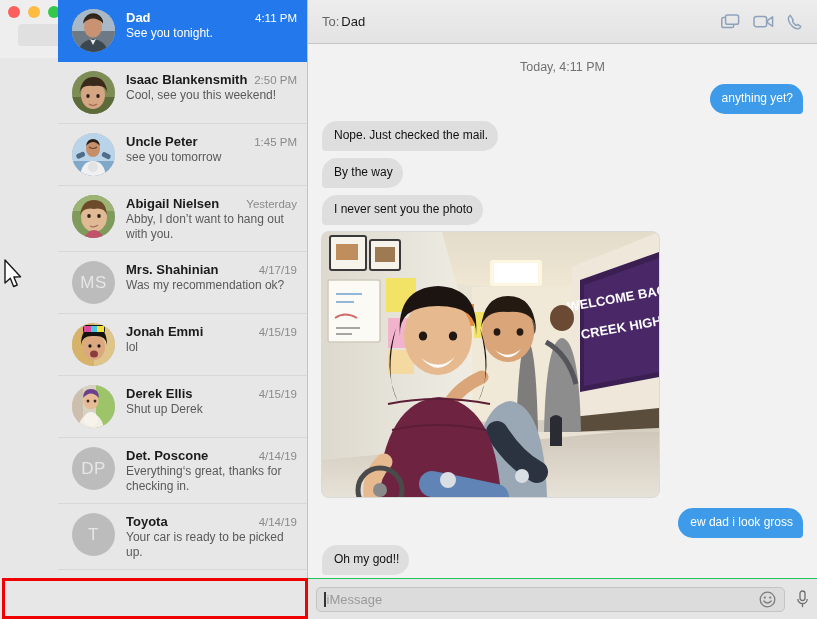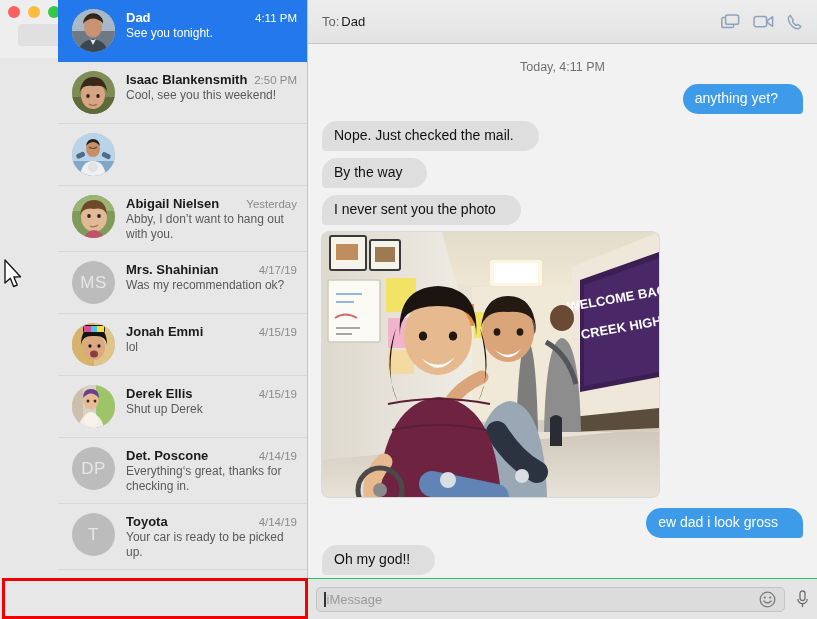--- a/index.html
+++ b/index.html
@@ -157,23 +157,23 @@
   #date-stamp {
     text-align: center; font-size: 12.5px; color: #717171;
     margin: 6px 0 10px 0;
   }
   .msg-row { display: flex; margin-bottom: 7px; }
   .msg-row.out { justify-content: flex-end; }
   .msg-row.in  { justify-content: flex-start; }
   .bubble {
     position: relative;
     max-width: 330px;
-    padding: 5px 25px 6px 12px;
+    padding: 5px 10px 6px 12px;
     border-radius: 15px;
-    font-size: 14px;
+    font-size: 12px;
     line-height: 19px;
     word-wrap: break-word;
   }
   .bubble.in  { background: #dedede; color: #111111; border-bottom-left-radius: 4px; }
   .bubble.out { background: #3d9be9; color: #ffffff; border-bottom-right-radius: 4px; }
   .bubble.in::after {
     content: ""; position: absolute; left: -4px; bottom: 0;
     width: 10px; height: 11px; background: #dedede;
     border-bottom-right-radius: 10px;
     z-index: -1;
@@ -295,20 +295,27 @@
             <rect width="43" height="43" fill="#b9d3e8"></rect>
             <rect y="28" width="43" height="15" fill="#7fa8c9"></rect>
             <ellipse cx="21" cy="16" rx="7" ry="8" fill="#c68f6a"></ellipse>
             <path d="M14 13 q7 -8 14 0 q-1 -7 -7 -7 q-6 0 -7 7z" fill="#2a1f16"></path>
             <path d="M8 43 q2 -15 13 -15 q11 0 13 15z" fill="#f0f0f0"></path>
             <ellipse cx="21" cy="34" rx="5" ry="5" fill="#e2e2e2"></ellipse>
             <rect x="4" y="20" width="9" height="5" rx="2" fill="#4f6d88" transform="rotate(-25 8 22)"></rect>
             <rect x="30" y="20" width="9" height="5" rx="2" fill="#4f6d88" transform="rotate(25 34 22)"></rect>
             <path d="M17 14 q4 3 8 0" stroke="#6b4a33" stroke-width="1.1" fill="none"></path>
           </svg>
+        </div>
+        <div class="conv-body">
+          <div class="conv-top">
+            <span class="conv-name">Uncle Peter</span>
+            <span class="conv-time">1:45 PM</span>
+          </div>
+          <div class="conv-preview">see you tomorrow</div>
         </div>
       </div>
 
       <div class="conv">
         <div class="avatar">
           <svg viewBox="0 0 43 43">
             <rect width="43" height="43" fill="#7f9b5b"></rect>
             <rect x="0" y="0" width="43" height="16" fill="#9cb473"></rect>
             <ellipse cx="22" cy="22" rx="13" ry="15" fill="#e0b995"></ellipse>
             <path d="M8 20 q2 -15 14 -15 q12 0 13 15 q-3 -8 -13 -6 q-10 -2 -14 6z" fill="#6d4a2a"></path>

